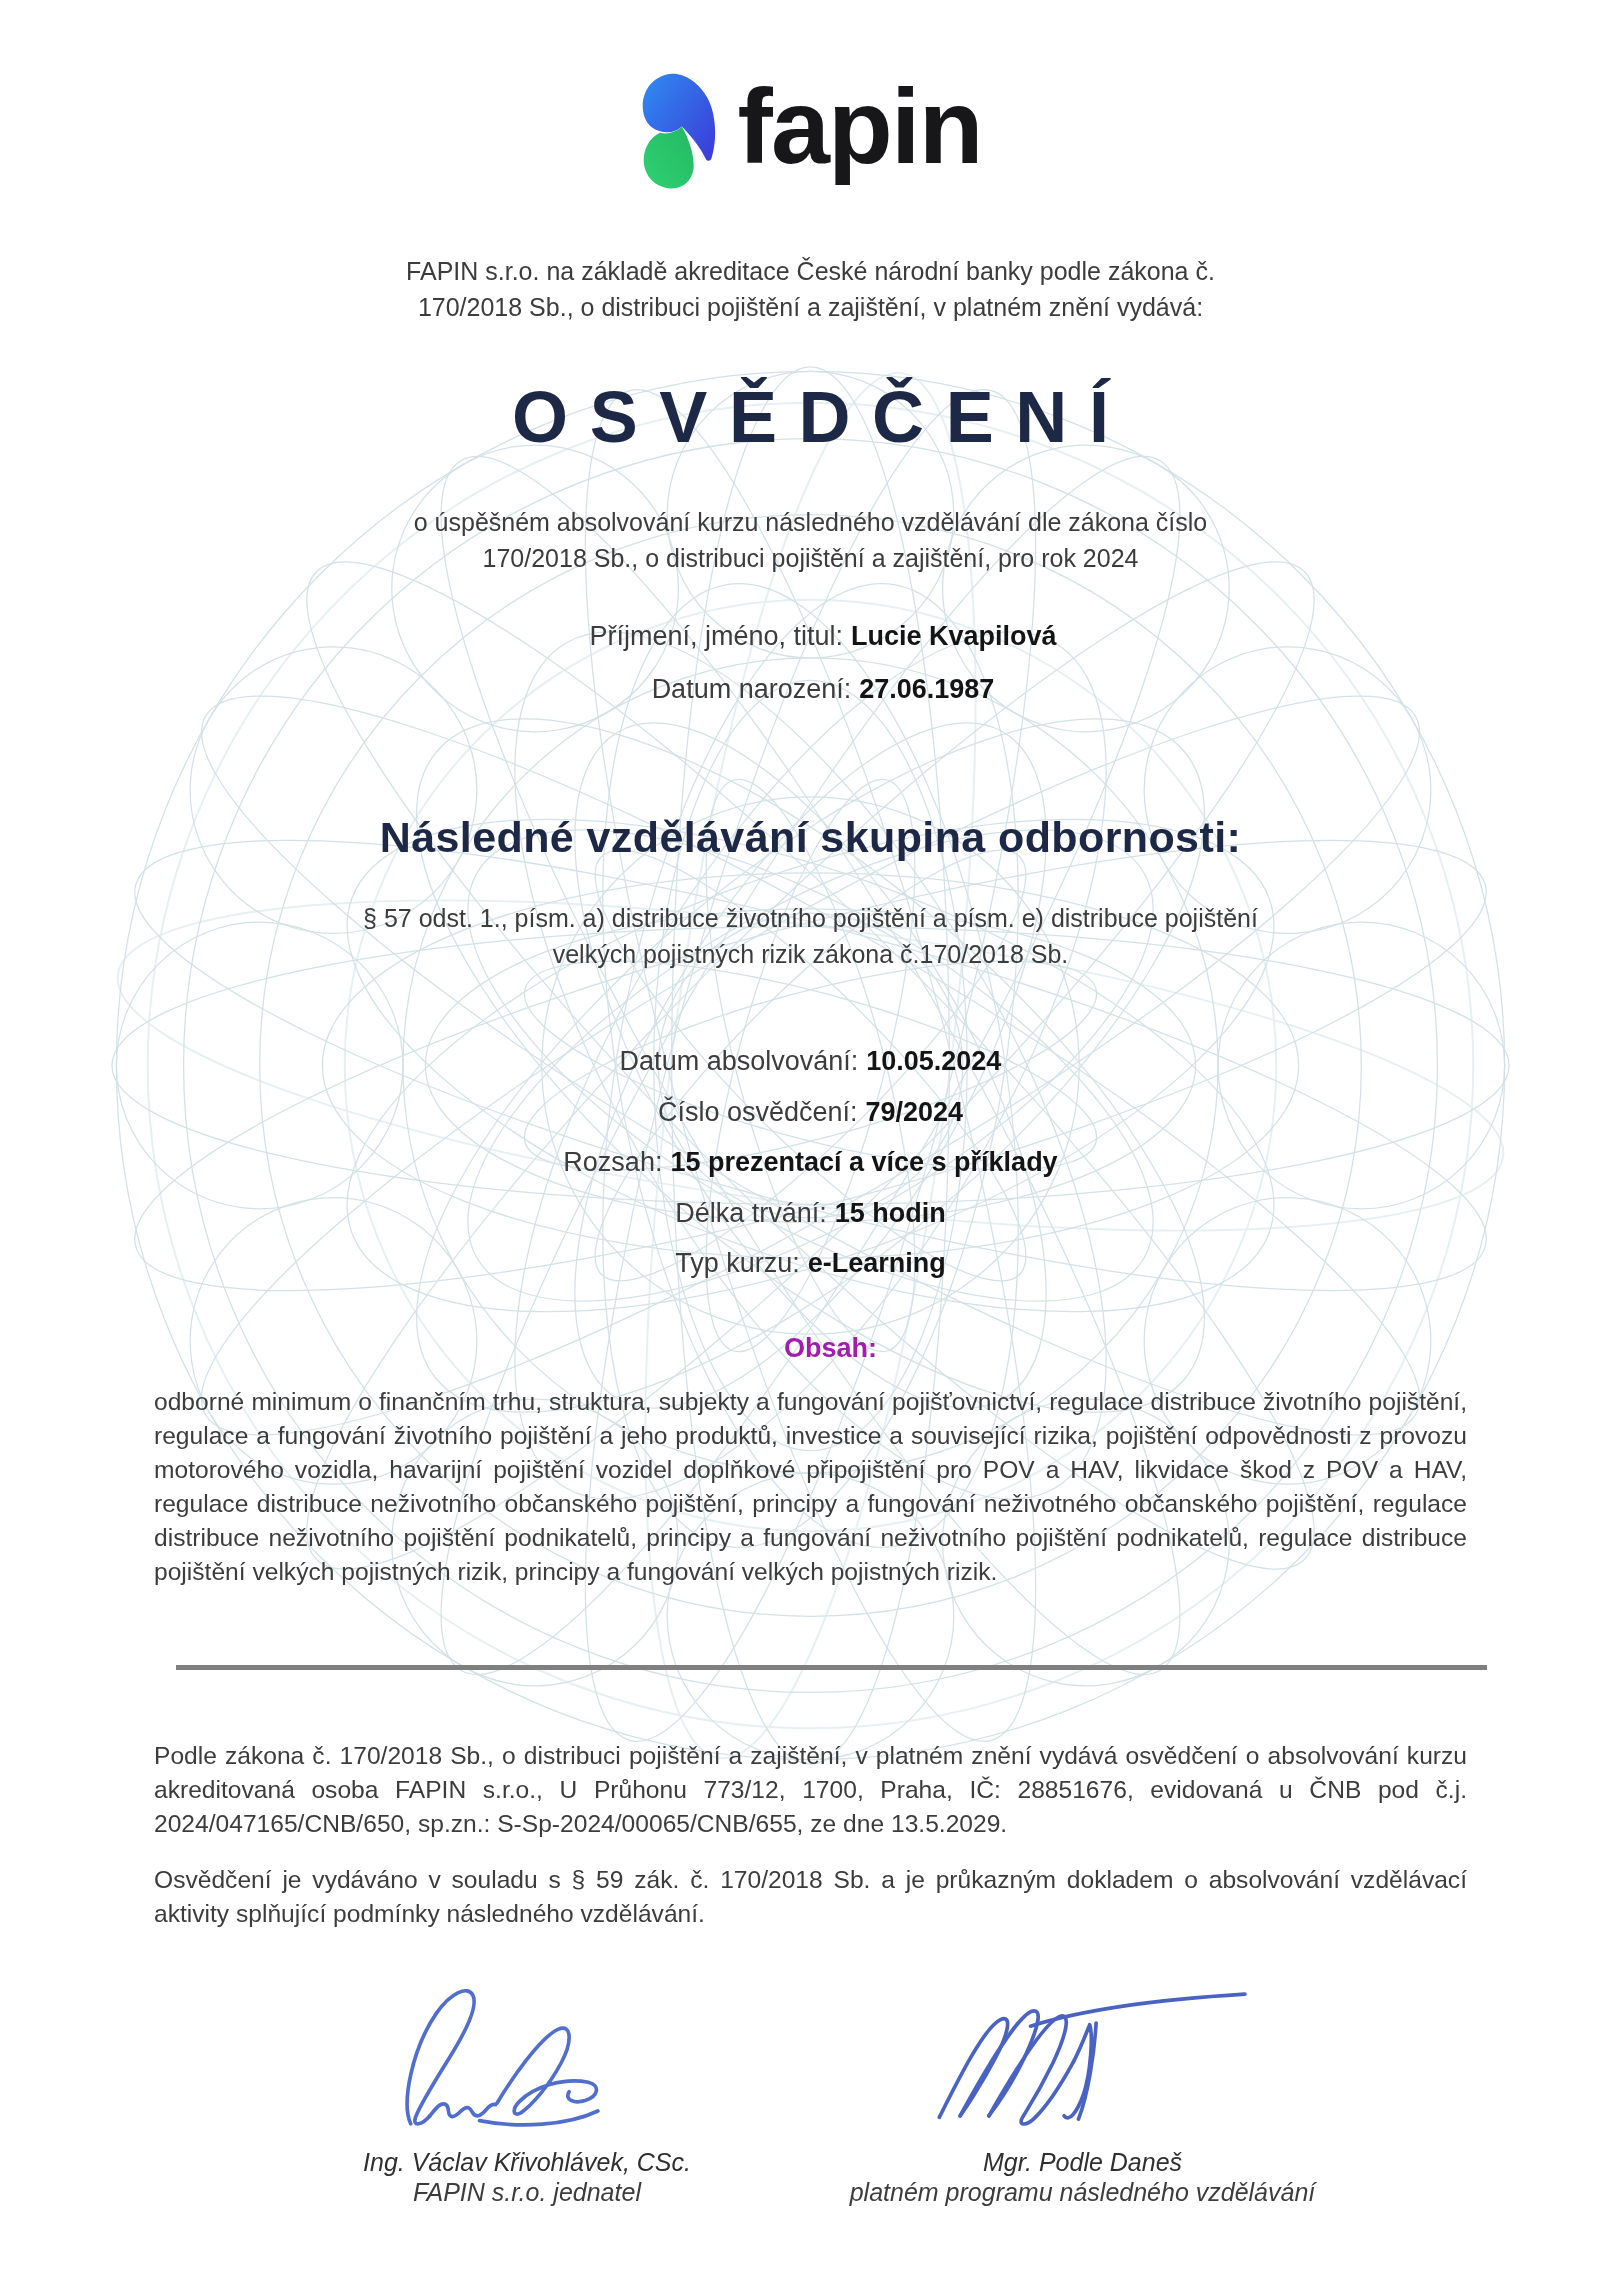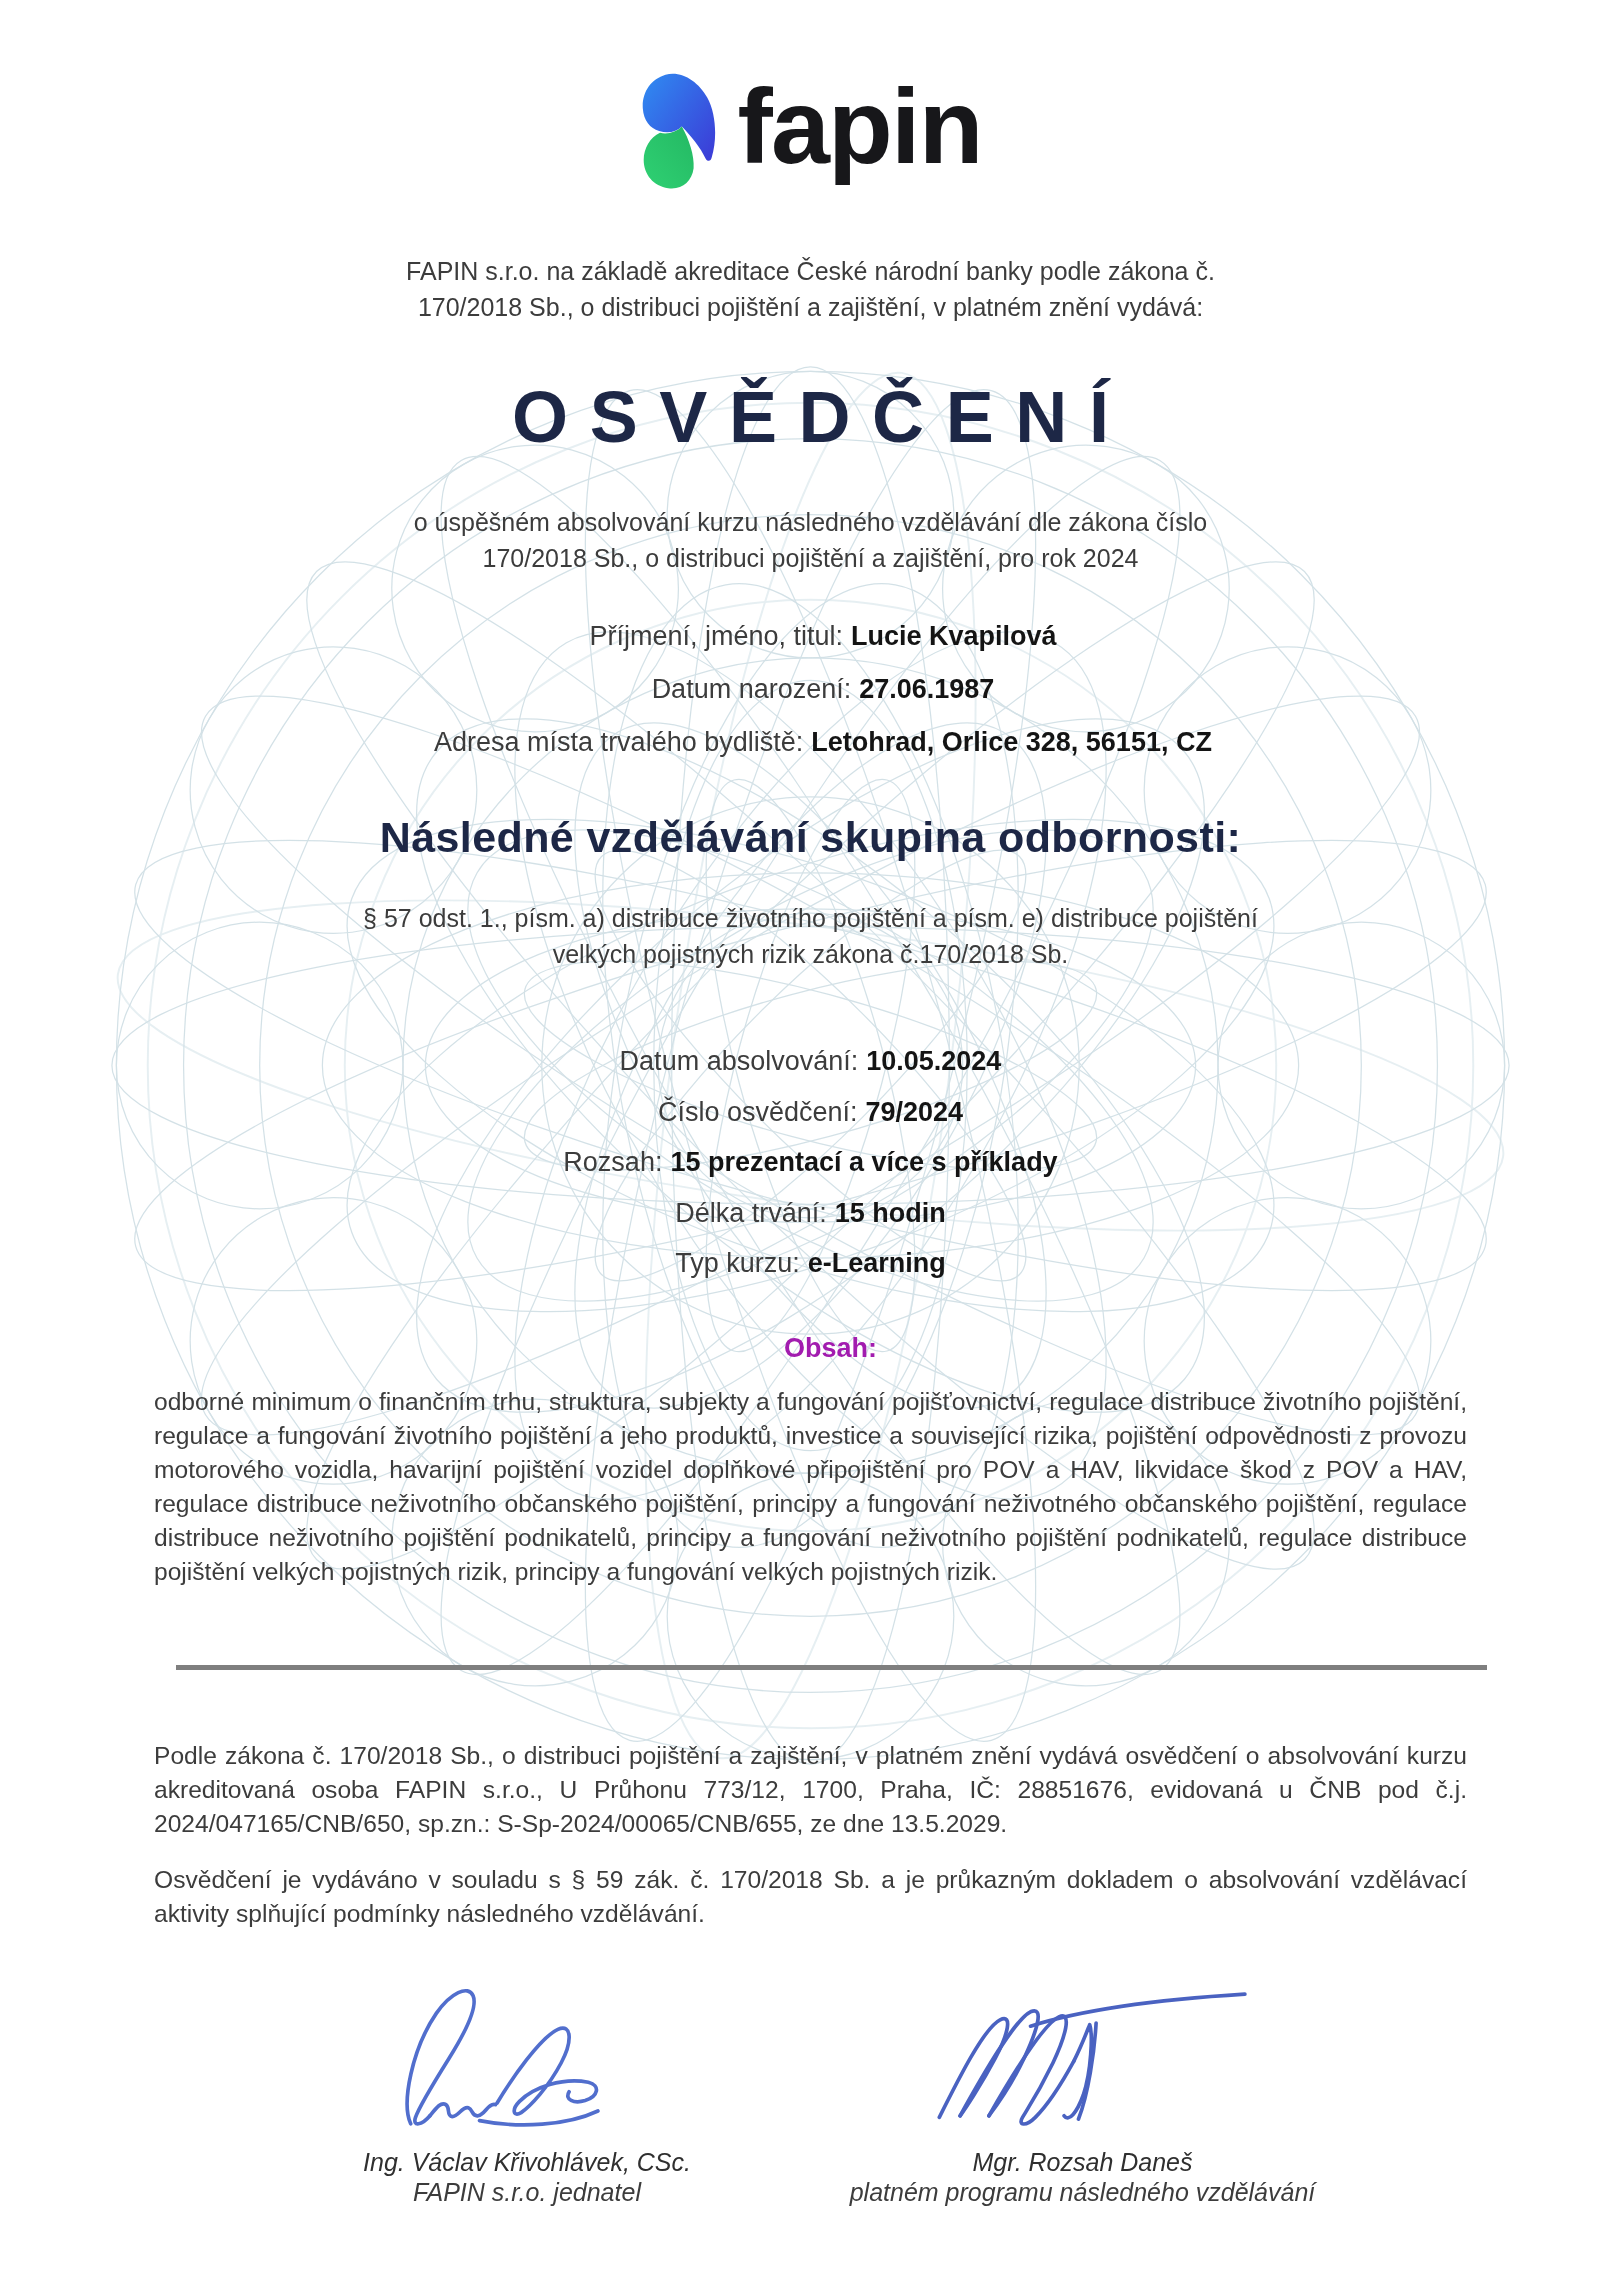--- a/index.html
+++ b/index.html
@@ -154,23 +154,20 @@
 
   <div class="subtitle">o úspěšném absolvování kurzu následného vzdělávání dle zákona číslo 170/2018 Sb., o distribuci pojištění a zajištění, pro rok 2024</div>
 
   <div class="fields holder-fields">
     <div class="field-line">
       <span class="field-label">Příjmení, jméno, titul:</span><span class="field-value">Lucie Kvapilová</span>
     </div>
     <div class="field-line">
       <span class="field-label">Datum narození:</span><span class="field-value">27.06.1987</span>
     </div>
-    <div class="field-line">
-      <span class="field-label">Adresa místa trvalého bydliště:</span><span class="field-value">Letohrad, Orlice 328, 56151, CZ</span>
-    </div>
   </div>
 
   <div class="section-heading">Následné vzdělávání skupina odbornosti:</div>
   <div class="section-desc">§ 57 odst. 1., písm. a) distribuce životního pojištění a písm. e) distribuce pojištění velkých pojistných rizik zákona č.170/2018 Sb.</div>
 
   <div class="fields course-fields">
     <div class="field-line">
       <span class="field-label">Datum absolvování:</span><span class="field-value">10.05.2024</span>
     </div>
     <div class="field-line">
@@ -212,19 +209,19 @@
       <svg class="sig-img-right" viewBox="0 0 470 210" xmlns="http://www.w3.org/2000/svg" aria-hidden="true">
         <g fill="none" stroke="#3752bb" stroke-width="4.6" stroke-linecap="round" stroke-linejoin="round" opacity="0.9">
           <path d="M56,178 C80,130 112,66 132,56 C148,48 142,74 126,104 C108,138 88,168 82,176"></path>
           <path d="M82,176 C112,122 150,56 170,46 C188,38 178,70 162,104 C144,142 124,168 118,176"></path>
           <path d="M118,176 C150,120 188,60 206,52 C222,46 214,76 198,110 C180,147 166,168 160,178 C154,188 164,190 176,178 C196,158 212,130 224,108"></path>
           <path d="M224,108 C234,88 240,72 244,62 C248,74 246,120 236,150 C228,172 218,184 212,176"></path>
           <path d="M170,64 C240,42 340,30 438,24"></path>
           <path d="M252,60 C250,96 242,150 230,180"></path>
         </g>
       </svg>
-      <div class="sig-name">Mgr. Rozsah Daneš</div>
+      <div class="sig-name">Mgr. Podle Daneš</div>
       <div class="sig-role">platném programu následného vzdělávání</div>
     </div>
   </div>
 
 </div>
 
 
 </body></html>

